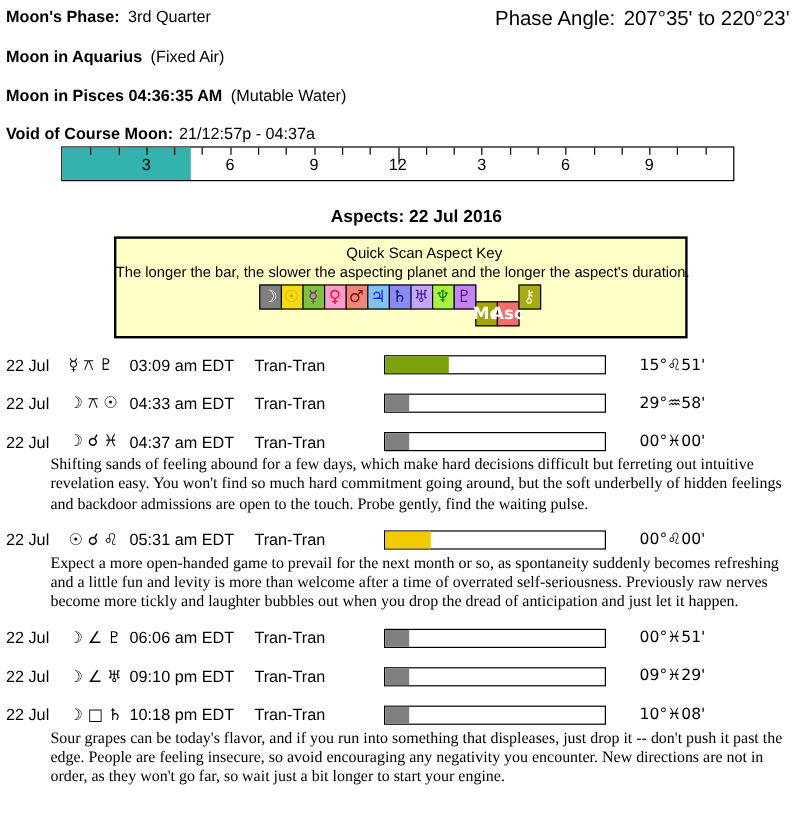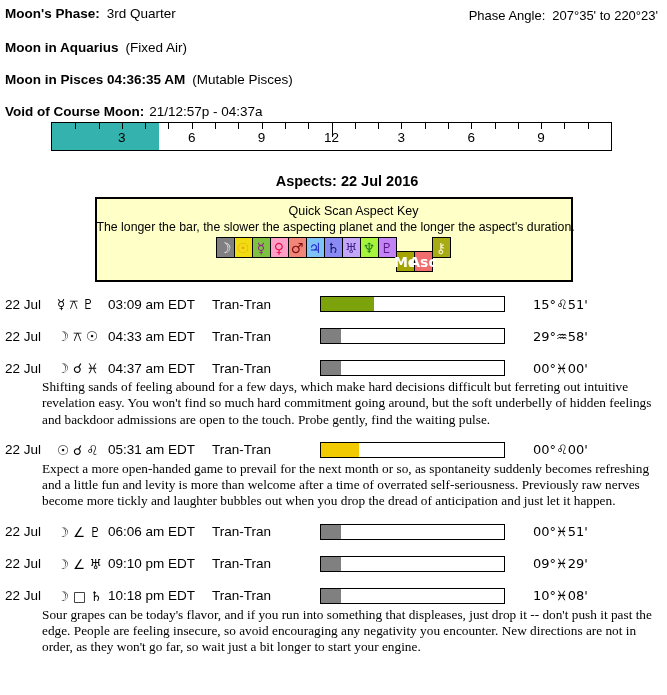--- a/index.html
+++ b/index.html
@@ -7,21 +7,21 @@
     width:667px;height:695px;background:#ffffff;color:#000;
     font-family:"Liberation Sans","DejaVu Sans",sans-serif;
     font-size:13.5px;overflow:hidden;
   }
   .b{font-weight:bold;}
   .glyph{font-family:"DejaVu Sans",sans-serif;}
   .top{padding:6px 8px 0 5px;}
   .hline{display:flex;justify-content:space-between;align-items:flex-start;line-height:16px;margin-bottom:16px;}
   .gap6{margin-left:7px;}
   .gap4{margin-left:5px;}
-  .phase-angle{font-size:13px;padding-top:2px;padding-right:1px;text-align:right;}
+  .phase-angle{font-size:17px;padding-top:2px;padding-right:1px;text-align:right;}
   .hline4{margin-bottom:2px;}
   
   .ruler{position:relative;margin-left:51px;width:559px;height:27px;border:1px solid #000;background:#fff;}
   .ruler-fill{position:absolute;left:0;top:0;bottom:0;}
   .tick{position:absolute;top:0;width:1px;height:6px;background:#000;}
   .tick.long{height:14px;}
   .tlabel{position:absolute;top:7px;transform:translateX(-50%);font-size:13.5px;}
   
   .aspects-title{text-align:center;font-weight:bold;font-size:14.5px;margin-top:22px;padding-left:27px;}
   
@@ -56,21 +56,21 @@
       <span>Phase Angle:</span><span class="gap6">207°35' to 220°23'</span>
     </div>
   </div>
   <div class="hline">
     <div>
       <span class="b">Moon in Aquarius</span><span class="gap6">(Fixed Air)</span>
     </div>
   </div>
   <div class="hline">
     <div>
-      <span class="b">Moon in Pisces 04:36:35 AM</span><span class="gap6">(Mutable Pisces)</span>
+      <span class="b">Moon in Pisces 04:36:35 AM</span><span class="gap6">(Mutable Water)</span>
     </div>
   </div>
   <div class="hline hline4">
     <div>
       <span class="b">Void of Course Moon:</span><span class="gap4">21/12:57p -  04:37a</span>
     </div>
   </div>
 </div>
 
 <div class="ruler" id="ruler">

